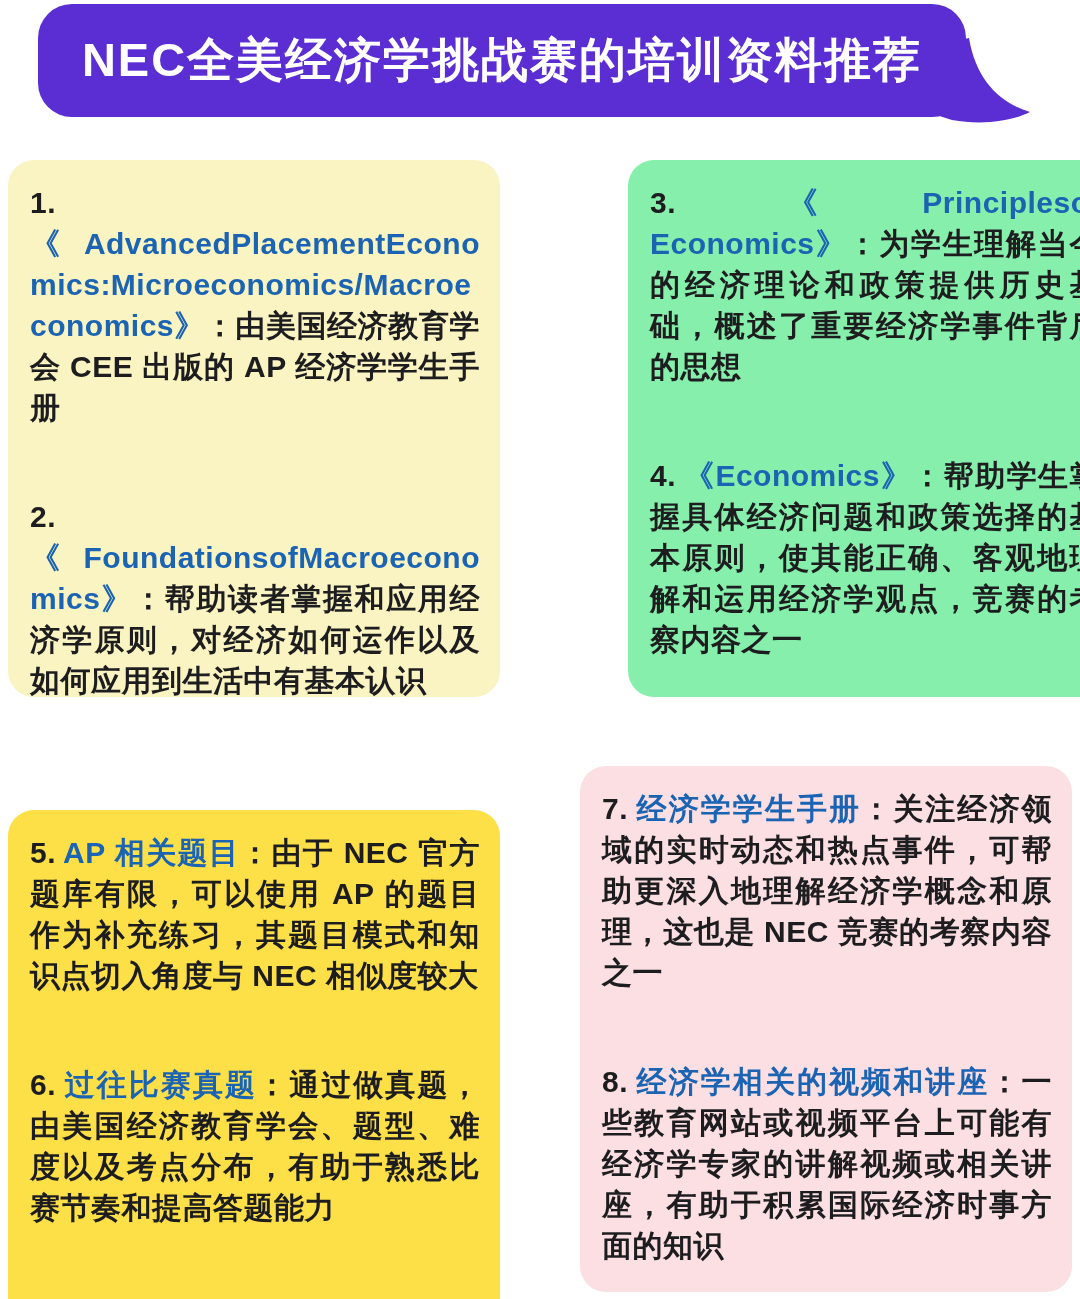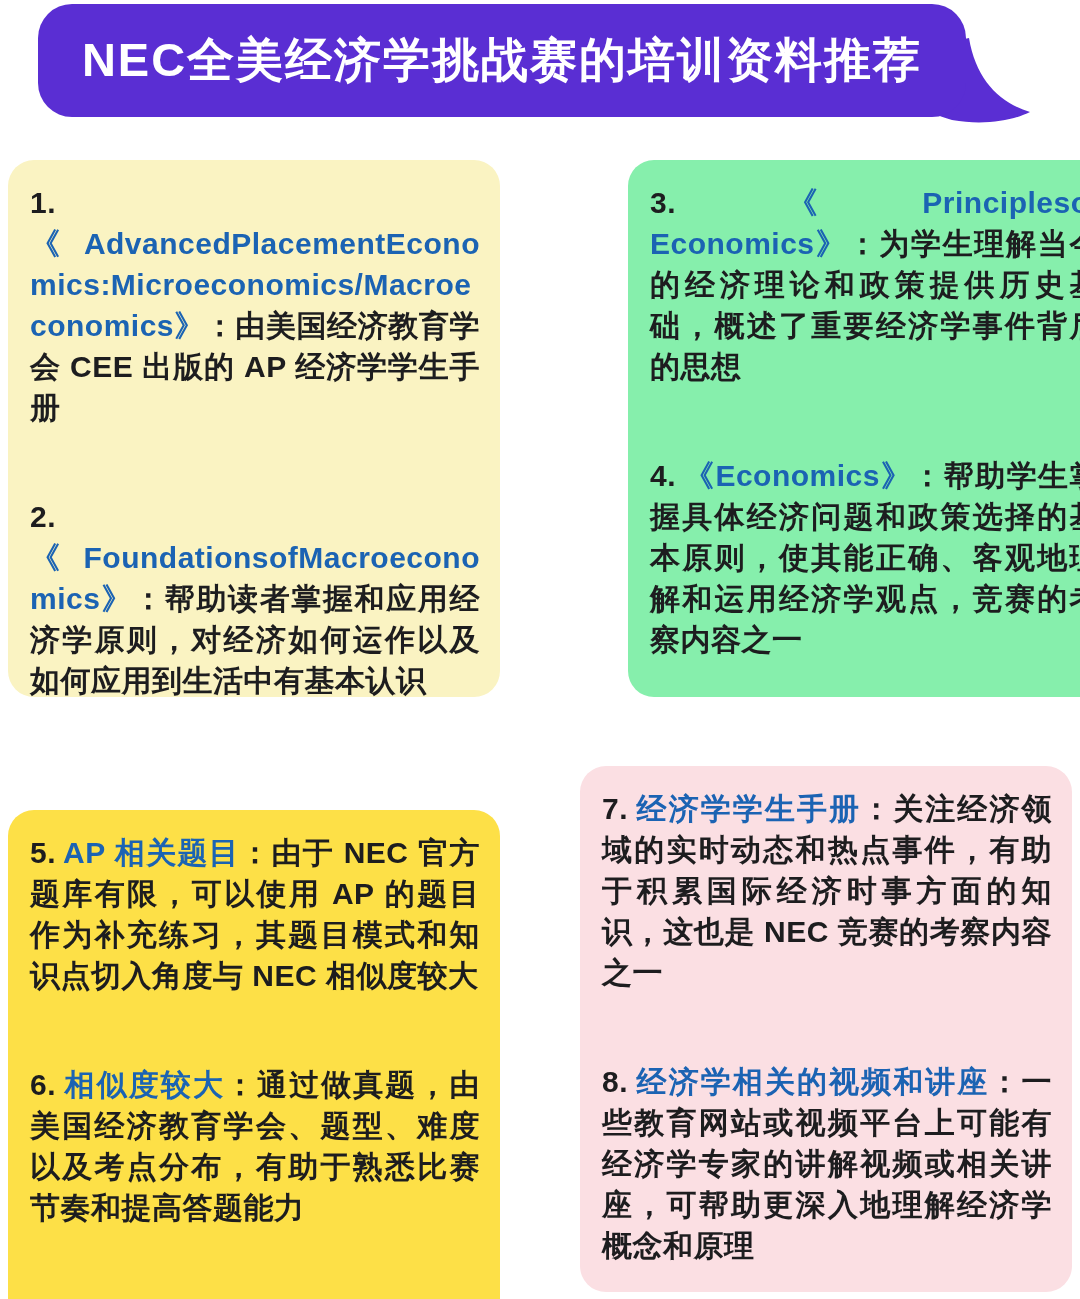--- a/index.html
+++ b/index.html
@@ -96,24 +96,24 @@
   <p class="item">
     <span class="num">4.</span><span class="title">《Economics》</span><span class="desc">：帮助学生掌握具体经济问题和政策选择的基本原则，使其能正确、客观地理解和运用经济学观点，竞赛的考察内容之一</span>
   </p>
 </div>
 
 <div class="card card-3" style="background: #fde047; margin-top: 44px;">
   <p class="item">
     <span class="num">5.</span><span class="title">AP 相关题目</span><span class="desc">：由于 NEC 官方题库有限，可以使用 AP 的题目作为补充练习，其题目模式和知识点切入角度与 NEC 相似度较大</span>
   </p>
   <p class="item">
-    <span class="num">6.</span><span class="title">相似度较大</span><span class="desc">：通过做真题，由美国经济教育学会、题型、难度以及考点分布，有助于熟悉比赛节奏和提高答题能力</span>
+    <span class="num">6.</span><span class="title">过往比赛真题</span><span class="desc">：通过做真题，由美国经济教育学会、题型、难度以及考点分布，有助于熟悉比赛节奏和提高答题能力</span>
   </p>
 </div>
 
 <div class="card card-4" style="background: rgb(251, 223, 227);">
   <p class="item">
-    <span class="num">7.</span><span class="title">经济学学生手册</span><span class="desc">：关注经济领域的实时动态和热点事件，有助于积累国际经济时事方面的知识，这也是 NEC 竞赛的考察内容之一</span>
+    <span class="num">7.</span><span class="title">经济学学生手册</span><span class="desc">：关注经济领域的实时动态和热点事件，可帮助更深入地理解经济学概念和原理，这也是 NEC 竞赛的考察内容之一</span>
   </p>
   <p class="item">
-    <span class="num">8.</span><span class="title">经济学相关的视频和讲座</span><span class="desc">：一些教育网站或视频平台上可能有经济学专家的讲解视频或相关讲座，可帮助更深入地理解经济学概念和原理</span>
+    <span class="num">8.</span><span class="title">经济学相关的视频和讲座</span><span class="desc">：一些教育网站或视频平台上可能有经济学专家的讲解视频或相关讲座，有助于积累国际经济时事方面的知识</span>
   </p>
 </div>
 
 </body></html>

